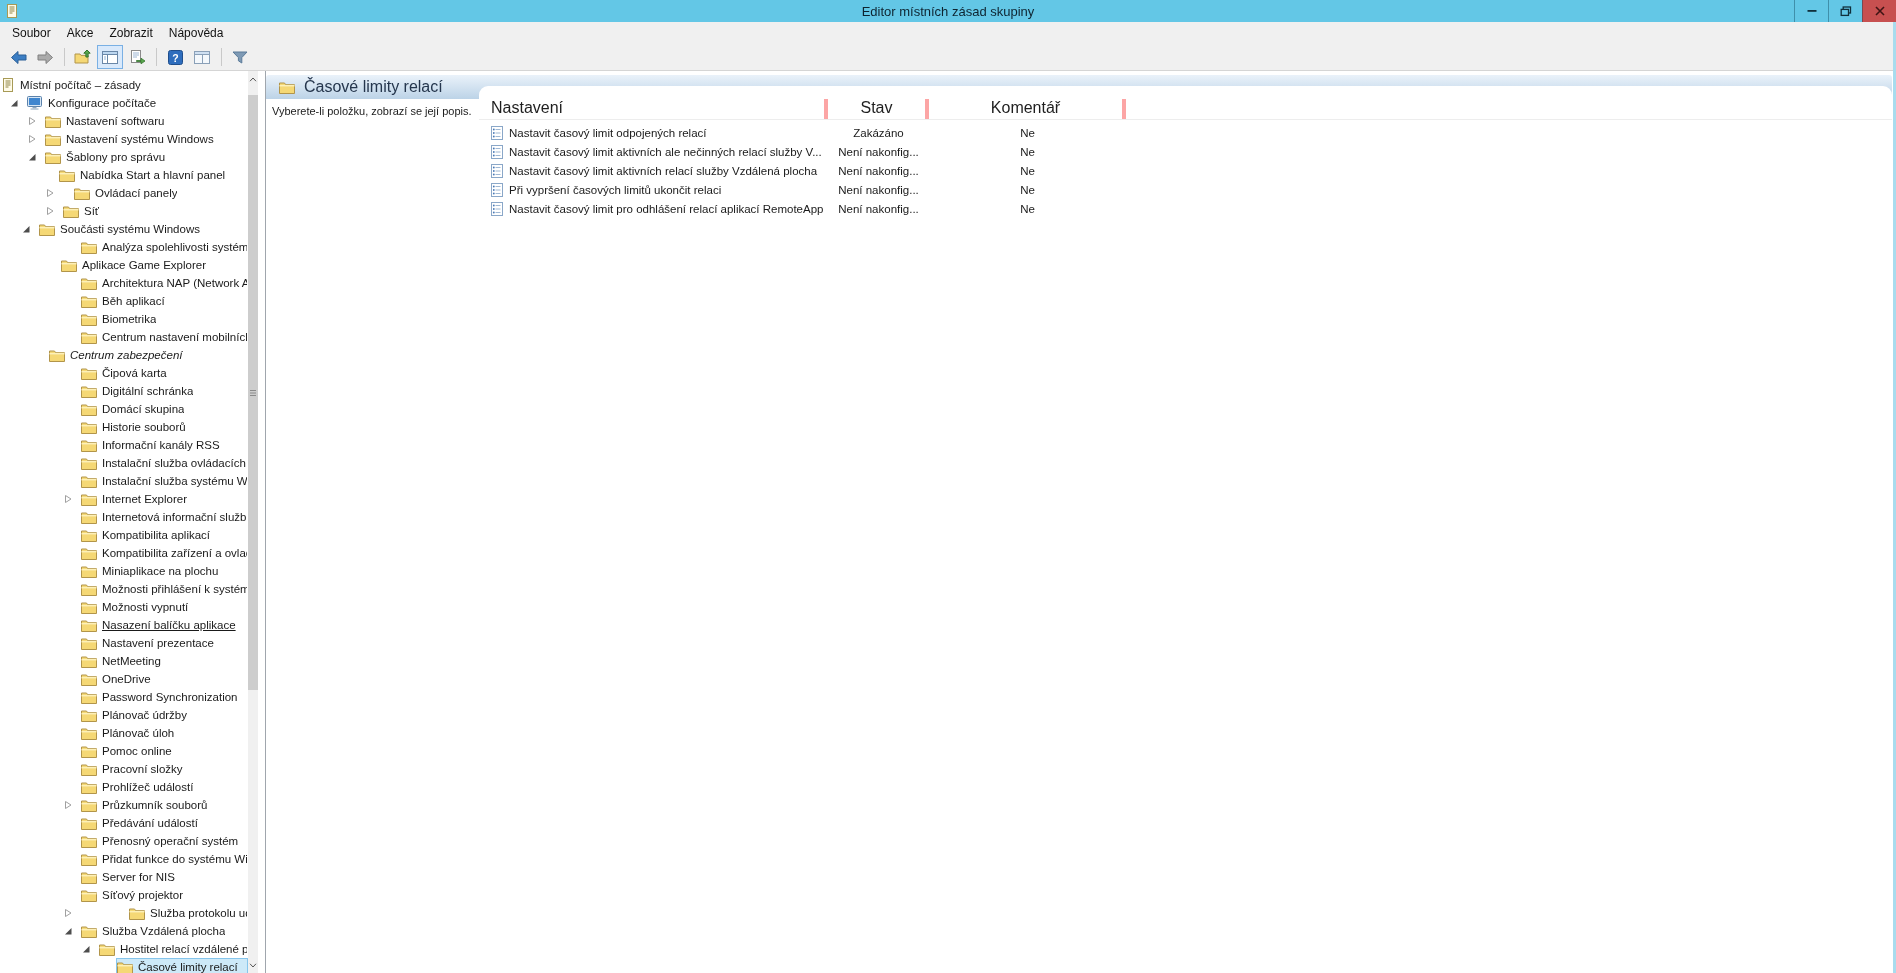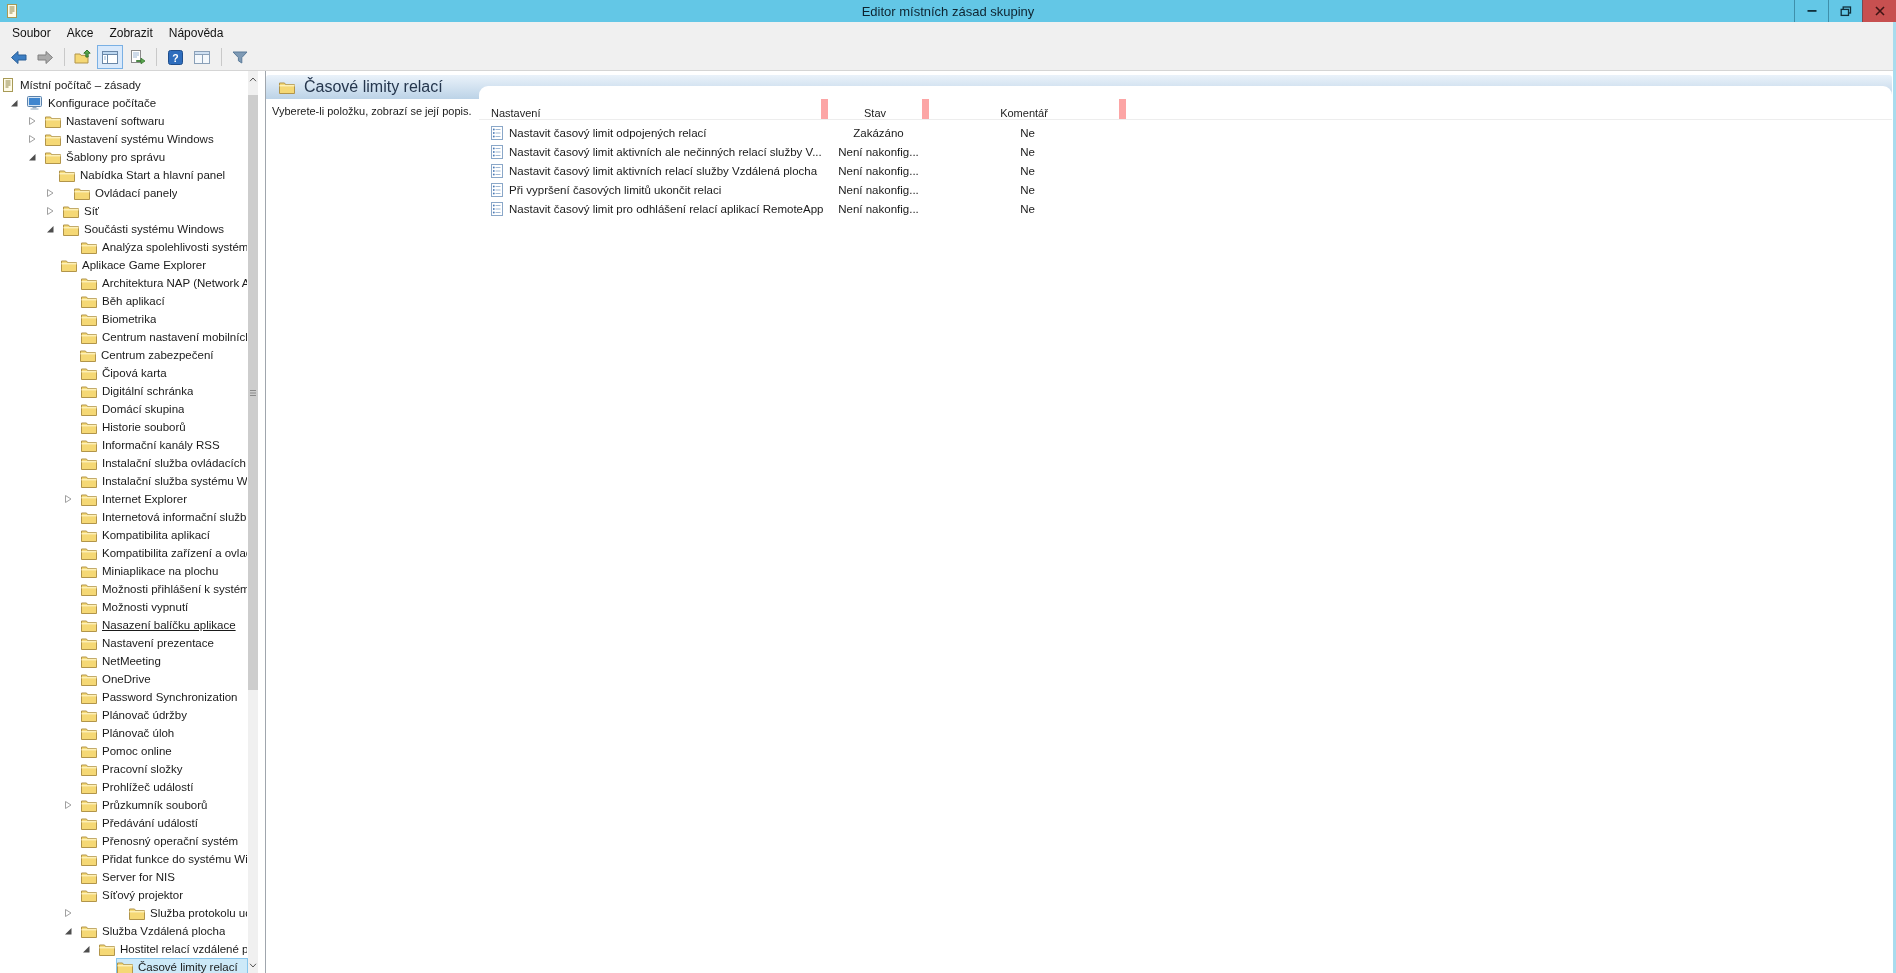--- a/index.html
+++ b/index.html
@@ -45,21 +45,21 @@
 
   
   .band{position:absolute;left:266px;right:4px;top:75px;height:24px;background:linear-gradient(#eaf2fa,#bcd3e7);
         border-radius:3px 3px 0 0;display:flex;align-items:center;padding-left:13px;box-sizing:border-box;z-index:1}
   .band .ticon{margin-right:9px}
   .band-title{font-size:16px;color:#25364d}
   .desc{position:absolute;left:272px;top:104px;width:200px;font-size:11px;line-height:15px;color:#1b1b1b;z-index:1}
 
   .list-box{position:absolute;left:479px;right:4px;top:86px;bottom:0;background:#fff;border-radius:9px 9px 0 0;z-index:2;overflow:hidden}
   .list-header{display:flex;height:20px;margin-top:13px;border-bottom:1px solid #ededed}
-  .hcell{box-sizing:border-box;border-right:7px solid #fca5a5;display:flex;align-items:flex-end;font-size:11px;color:#1e1e1e}
+  .hcell{box-sizing:border-box;border-right:4px solid #fca5a5;display:flex;align-items:flex-start;font-size:16px;color:#1e1e1e}
   .hcell.c0{width:349px;padding-left:12px}
   .hcell.c1{width:101px;justify-content:center}
   .hcell.c2{width:197px;justify-content:center}
   .list-body{margin-top:3px}
   .list-row{display:flex;height:19px;align-items:center;font-size:11.5px}
   .cell{box-sizing:border-box}
   .cell.c0{width:349px;display:flex;align-items:center;padding-left:12px;overflow:hidden;white-space:nowrap}
   .picon{flex:none;display:flex;margin-right:6px}
   .cell.c1{width:101px;display:flex;justify-content:center}
   .cell.c2{width:197px;display:flex;justify-content:center}
@@ -299,21 +299,21 @@
           <span class="node">
             <span class="ticon">
               <svg width="16" height="13" viewBox="0 0 16 13">
                 <path d="M0.5 12.5V2h5l1.2 1.7h8.8v8.8z" fill="#f5d875" stroke="#b2954a"></path>
                 <path d="M0.5 4.7h15" stroke="#fdf0b8" stroke-width="1.5" fill="none"></path>
               </svg>
             </span>
             <span class="tree-label">Síť</span>
           </span>
         </div>
-        <div class="tree-row" style="padding-left: 46px;">
+        <div class="tree-row" style="padding-left: 22px;">
           <span class="expander">
             <svg width="9" height="9" viewBox="0 0 9 9">
               <path d="M7.5 1v6.5H1z" fill="#4d4d4d"></path>
             </svg>
           </span>
           <span class="node">
             <span class="ticon">
               <svg width="16" height="13" viewBox="0 0 16 13">
                 <path d="M0.5 12.5V2h5l1.2 1.7h8.8v8.8z" fill="#f5d875" stroke="#b2954a"></path>
                 <path d="M0.5 4.7h15" stroke="#fdf0b8" stroke-width="1.5" fill="none"></path>
@@ -387,21 +387,21 @@
           <span class="node">
             <span class="ticon">
               <svg width="16" height="13" viewBox="0 0 16 13">
                 <path d="M0.5 12.5V2h5l1.2 1.7h8.8v8.8z" fill="#f5d875" stroke="#b2954a"></path>
                 <path d="M0.5 4.7h15" stroke="#fdf0b8" stroke-width="1.5" fill="none"></path>
               </svg>
             </span>
             <span class="tree-label">Centrum nastavení mobilních zařízení</span>
           </span>
         </div>
-        <div class="tree-row" style="padding-left: 63px;">
+        <div class="tree-row" style="padding-left: 32px; font-style: italic;">
           <span class="expander"></span>
           <span class="node">
             <span class="ticon">
               <svg width="16" height="13" viewBox="0 0 16 13">
                 <path d="M0.5 12.5V2h5l1.2 1.7h8.8v8.8z" fill="#f5d875" stroke="#b2954a"></path>
                 <path d="M0.5 4.7h15" stroke="#fdf0b8" stroke-width="1.5" fill="none"></path>
               </svg>
             </span>
             <span class="tree-label">Centrum zabezpečení</span>
           </span>

